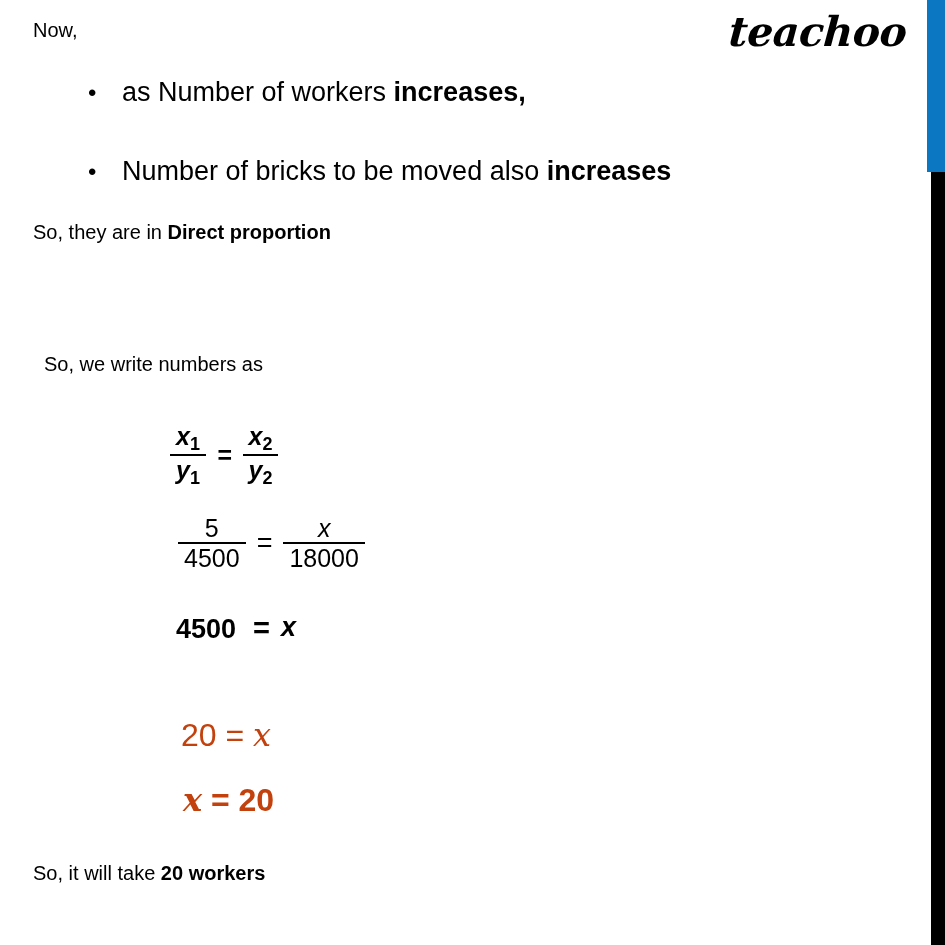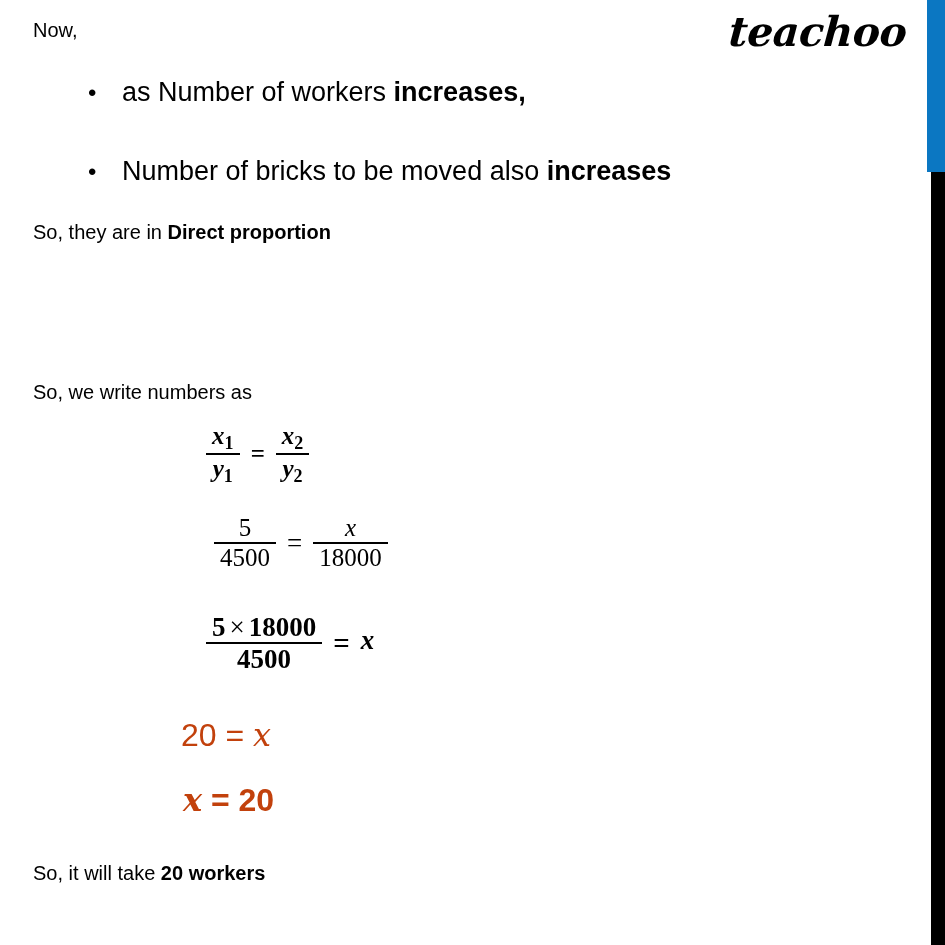--- a/index.html
+++ b/index.html
@@ -65,21 +65,21 @@
     position: absolute;
     font-size: 20px;
     line-height: 1.25;
     color: #000;
     white-space: nowrap;
   }
   .prose b { font-weight: bold; }
 
   .now-line   { left: 33px;  top: 18px; }
   .so-direct  { left: 33px;  top: 220px; }
-  .so-write   { left: 33px;  top: 352px; margin-top: 28px; }
+  .so-write   { left: 44px;  top: 352px; }
   .so-final   { left: 33px;  top: 861px; text-align: right; }
 
   
   .bullet-row {
     position: absolute;
     left: 88px;
     font-size: 27px;
     line-height: 1.25;
     white-space: nowrap;
     color: #000;
@@ -89,24 +89,23 @@
     width: 34px;
     font-size: 24px;
     vertical-align: baseline;
   }
   .bullet-1 { top: 76px; }
   .bullet-2 { top: 155px; }
 
   
   .math {
     position: absolute;
-    font-family: Liberation Serif, serif;
+    font-family: Liberation Sans, sans-serif;
     color: #000;
     white-space: nowrap;
-    margin-left: 36px;
   }
 
   .frac {
     display: inline-block;
     vertical-align: middle;
     text-align: center;
   }
   .frac .num,
   .frac .den {
     display: block;
@@ -218,21 +217,20 @@
       <span class="num">5</span>
       <span class="den">4500</span>
     </span><span class="eqsign">=</span><span class="frac">
       <span class="num ital">x</span>
       <span class="den">18000</span>
     </span>
   </div>
 
   <div class="math eq-solve">
     <span class="frac">
-      <span class="num"><span>5</span><span class="times">×</span><span>18000</span></span>
       <span class="den">4500</span>
     </span><span class="eqsign">=</span><span class="ital">x</span>
   </div>
 
   <div class="eq-plain line-20x"><span>20 = </span><span class="ital">x</span></div>
 
   <div class="eq-plain line-x20"><span class="ital">x</span><span> = 20</span></div>
 
   <div class="prose so-final"><span>So, it will take </span><b>20 workers</b></div>
 

